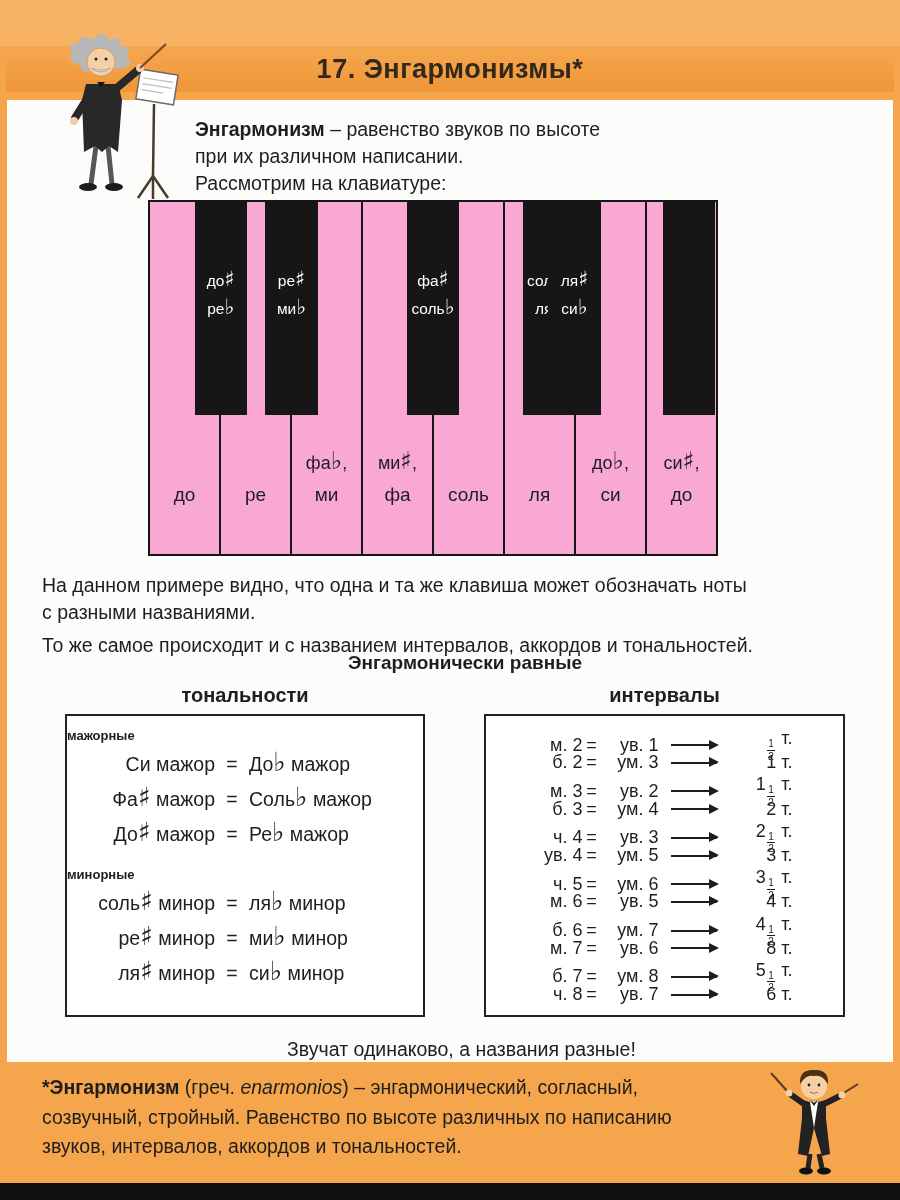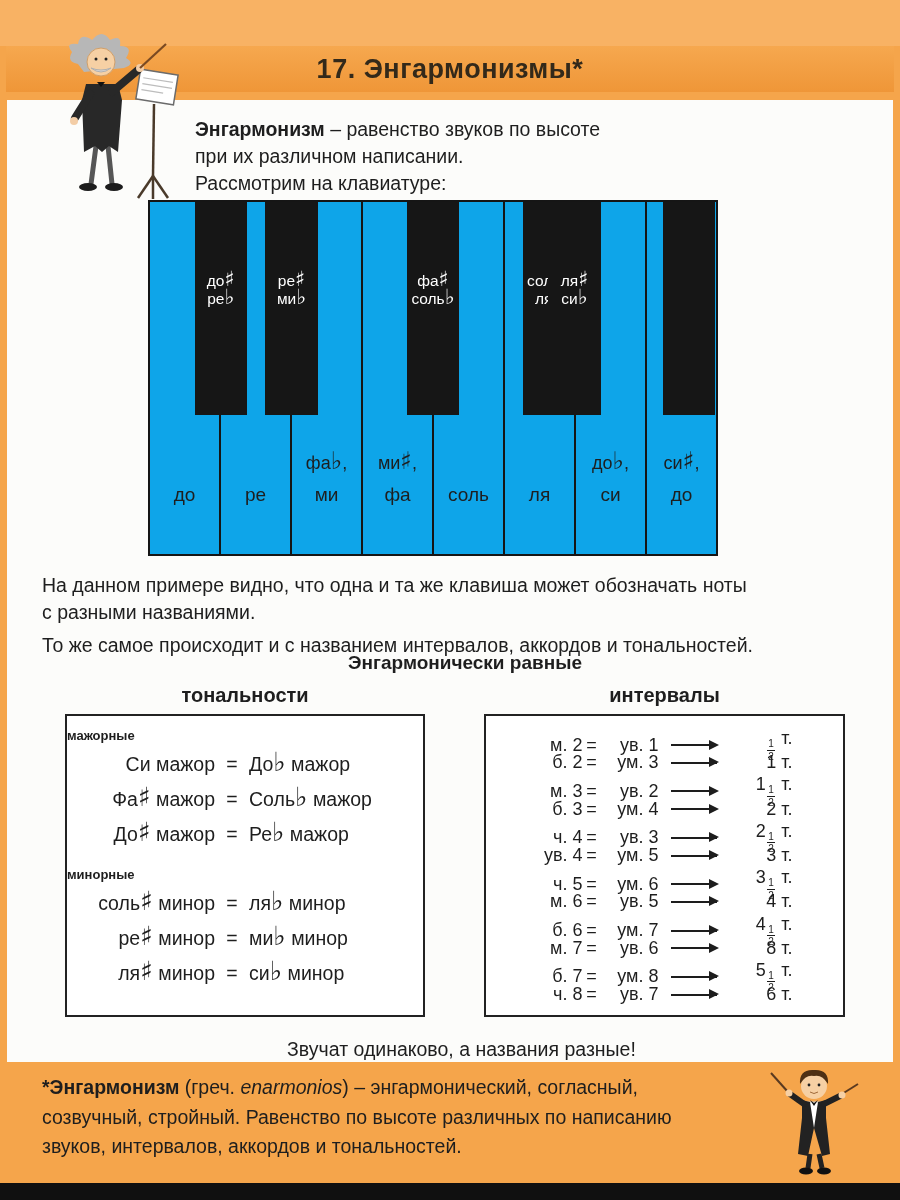--- a/index.html
+++ b/index.html
@@ -23,26 +23,26 @@
 
   .conductor{position:absolute;left:40px;top:34px;z-index:5;}
   .boy{position:absolute;right:38px;top:4px;}
 
   .intro{position:absolute;left:188px;top:16px;width:470px;font-size:19.5px;line-height:1.38;}
   .blk{display:block;}
 
   
   .keyboard{position:absolute;left:141px;top:100px;width:570px;height:356px;border:2px solid #151515;background:#fff;}
   .white-keys{display:flex;height:100%;}
-  .white-key{flex:1;position:relative;border-right:2px solid #151515;background:#0ea5e9;}
+  .white-key{flex:1;position:relative;border-right:2px solid #151515;background:#f9a8d4;}
   .white-key:last-child{border-right:none;}
   .wk-alt{position:absolute;bottom:80px;left:0;right:0;text-align:center;font-size:18px;}
   .wk-main{position:absolute;bottom:48px;left:0;right:0;text-align:center;font-size:19px;}
   .black-key{position:absolute;top:0;width:9.2%;height:60.5%;background:#161616;z-index:2;}
-  .bk-labels{position:absolute;top:33%;left:0;right:0;display:flex;flex-direction:column;align-items:center;color:#fff;font-size:15.5px;}
+  .bk-labels{position:absolute;top:33%;left:0;right:0;display:flex;flex-direction:column;align-items:center;gap:10px;color:#fff;font-size:15.5px;}
 
   .acc{font-size:1.35em;line-height:0;font-family:"DejaVu Sans",sans-serif;}
 
   .after-kb{position:absolute;left:35px;top:472px;width:815px;font-size:19.5px;line-height:1.4;}
   .after-kb .p2{margin-top:5px;}
 
   .equal-heading{position:absolute;top:552px;left:0;width:100%;text-align:center;font-size:19px;font-weight:bold;margin-left:15px;}
   .col-head{position:absolute;top:584px;font-size:20px;font-weight:bold;text-align:center;}
   .ton-head{left:58px;width:360px;}
   .int-head{left:477px;width:361px;}

